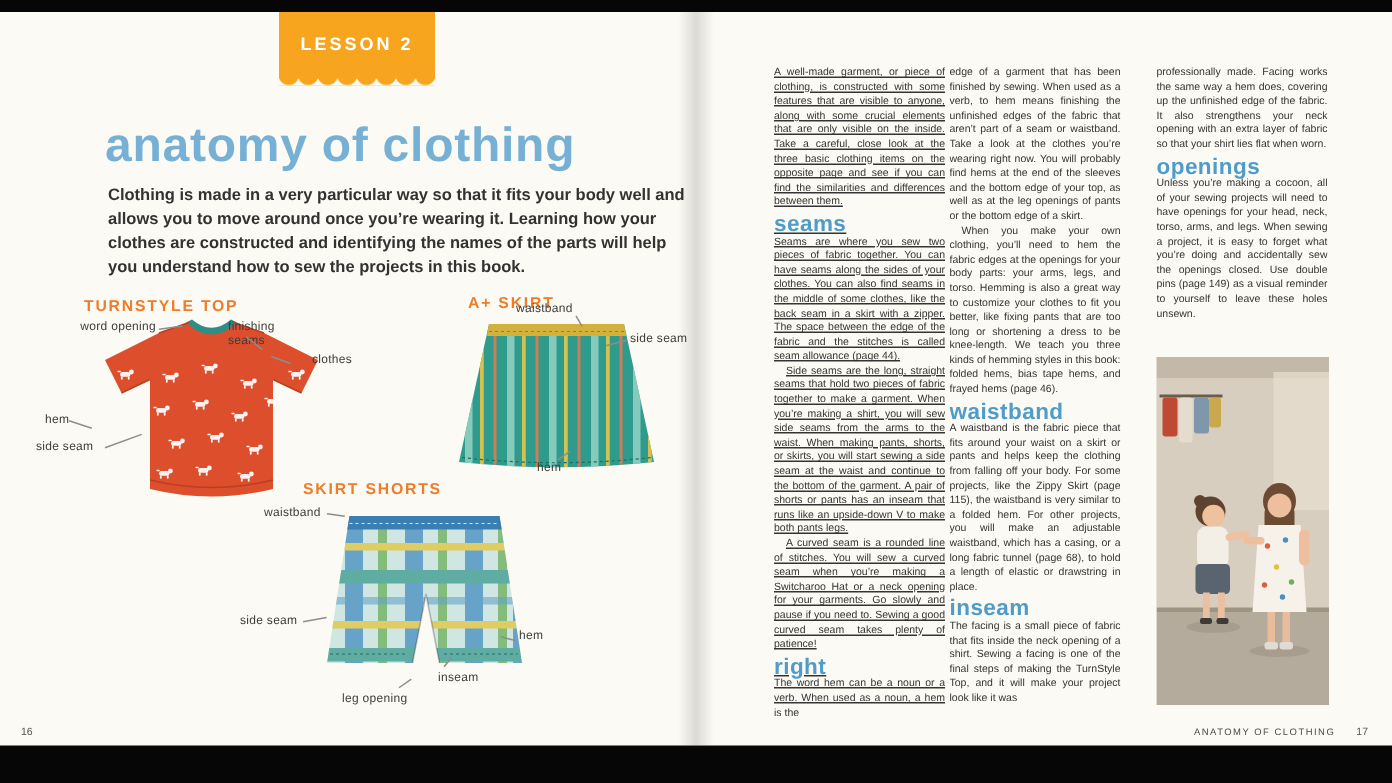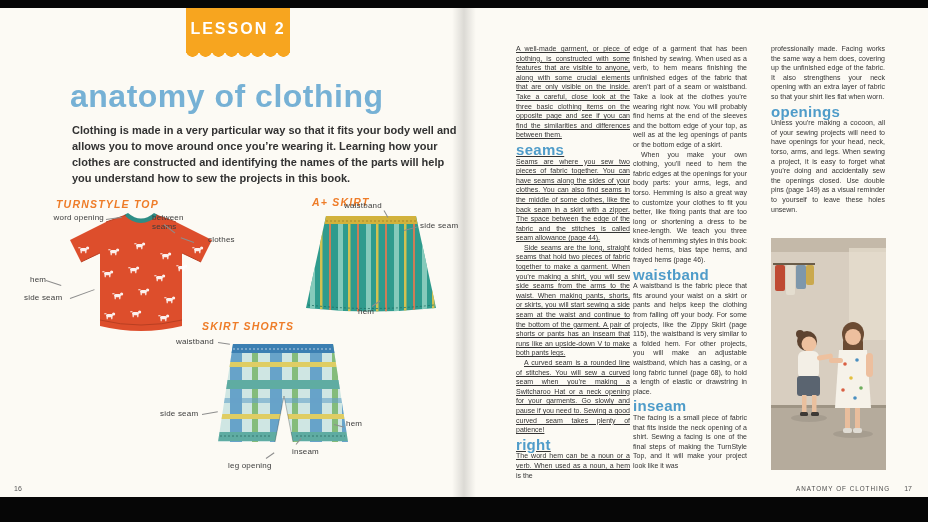--- a/index.html
+++ b/index.html
@@ -14,39 +14,39 @@
     background:#fcfaf4; overflow:hidden;
   }
   .spine {
     position:absolute; left:452px; top:0; width:24px; height:100%;
     background:linear-gradient(90deg, rgba(0,0,0,0) 0%, rgba(0,0,0,0.13) 50%, rgba(0,0,0,0) 100%);
     pointer-events:none;
   }
   
   .banner {
     position:absolute; left:186px; top:0; width:104px; height:42px;
-    background:#f7a51f; color:#ffffff; font-weight:bold; font-size:16px;
+    background:#f7a51f; color:#ffffff; font-weight:bold; font-size:12px;
     letter-spacing:2px; display:flex; align-items:center; justify-content:center;
   }
   .banner::after {
     content:""; position:absolute; top:100%; left:0; width:100%; height:7px;
     background-image:radial-gradient(circle at 6.5px 0px, #f7a51f 6.5px, rgba(247,165,31,0) 7px);
     background-size:13px 7px; background-repeat:repeat-x;
   }
   .title {
     position:absolute; left:70px; top:70px; font-size:32px; font-weight:bold;
     letter-spacing:0.5px; color:#76b1d5; white-space:nowrap;
   }
   .intro {
     position:absolute; left:72px; top:114px; width:388px;
     font-size:11px; line-height:16px; color:#323232;font-weight:bold;
   }
   .fig-head {
     position:absolute; font-size:10.5px; font-weight:bold;
-    letter-spacing:1.2px; color:#ee7c28; white-space:nowrap;font-style:italic;
+    letter-spacing:1.2px; color:#ee7c28; white-space:nowrap;
   }
   .fig { position:absolute; }
   .glabel {
     position:absolute; font-size:8px; color:#3d3d3d; letter-spacing:0.2px;
     line-height:8.5px;
   }
   .leader {
     position:absolute; height:1px; background:#8d8d8d;
     transform-origin:left center; display:block;
   }
@@ -122,21 +122,21 @@
           <use href="#dg" x="122" y="86"></use>
             <use href="#dg" x="62" y="102"></use>
             <use href="#dg" x="88" y="100"></use>
           <use href="#dg" x="116" y="104"></use>
             <use href="#dg" x="36" y="36"></use>
             <use href="#dg" x="150" y="36"></use>
         </g>
       </svg>
     </div>
     <span class="glabel" style="left:34px;top:206px;width:70px;text-align:right">word opening</span>
-    <span class="glabel" style="left:152px;top:206px;width:44px">between seams</span>
+    <span class="glabel" style="left:152px;top:206px;width:44px">finishing seams</span>
     <span class="glabel" style="left:208px;top:228px">clothes</span>
     <span class="glabel" style="left:30px;top:268px">hem</span>
     <span class="glabel" style="left:24px;top:286px;width:44px">side seam</span>
     <i class="leader" style="left:106px;top:211px;width:16px;transform:rotate(-8deg)"></i>
     <i class="leader" style="left:164px;top:216px;width:14px;transform:rotate(38deg)"></i>
     <i class="leader" style="left:194px;top:234px;width:14px;transform:rotate(200deg)"></i>
     <i class="leader" style="left:46px;top:272px;width:16px;transform:rotate(18deg)"></i>
     <i class="leader" style="left:70px;top:290px;width:26px;transform:rotate(-20deg)"></i>
 
     <div class="fig-head" style="left:312px;top:188px">A+ SKIRT</div>

